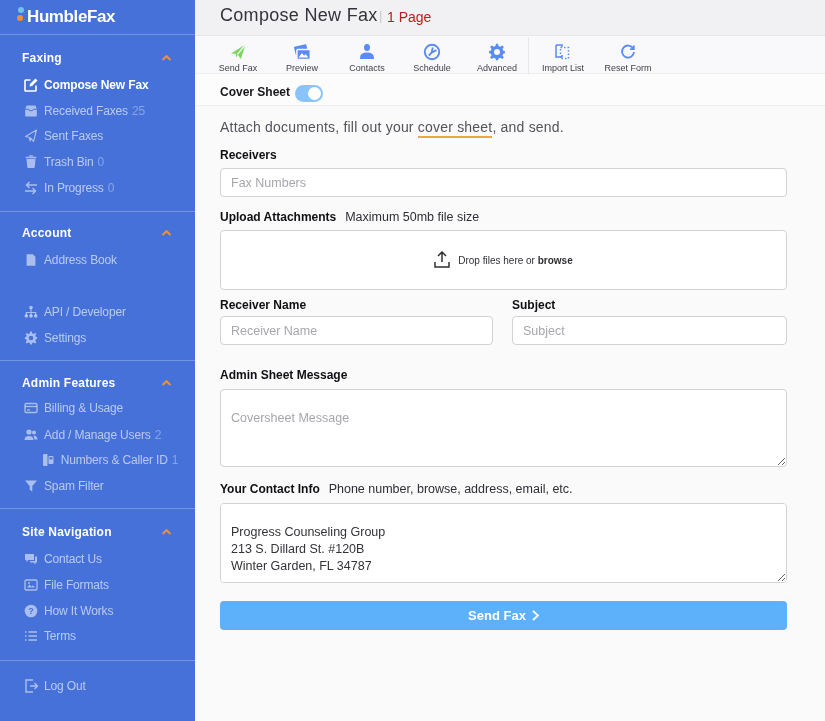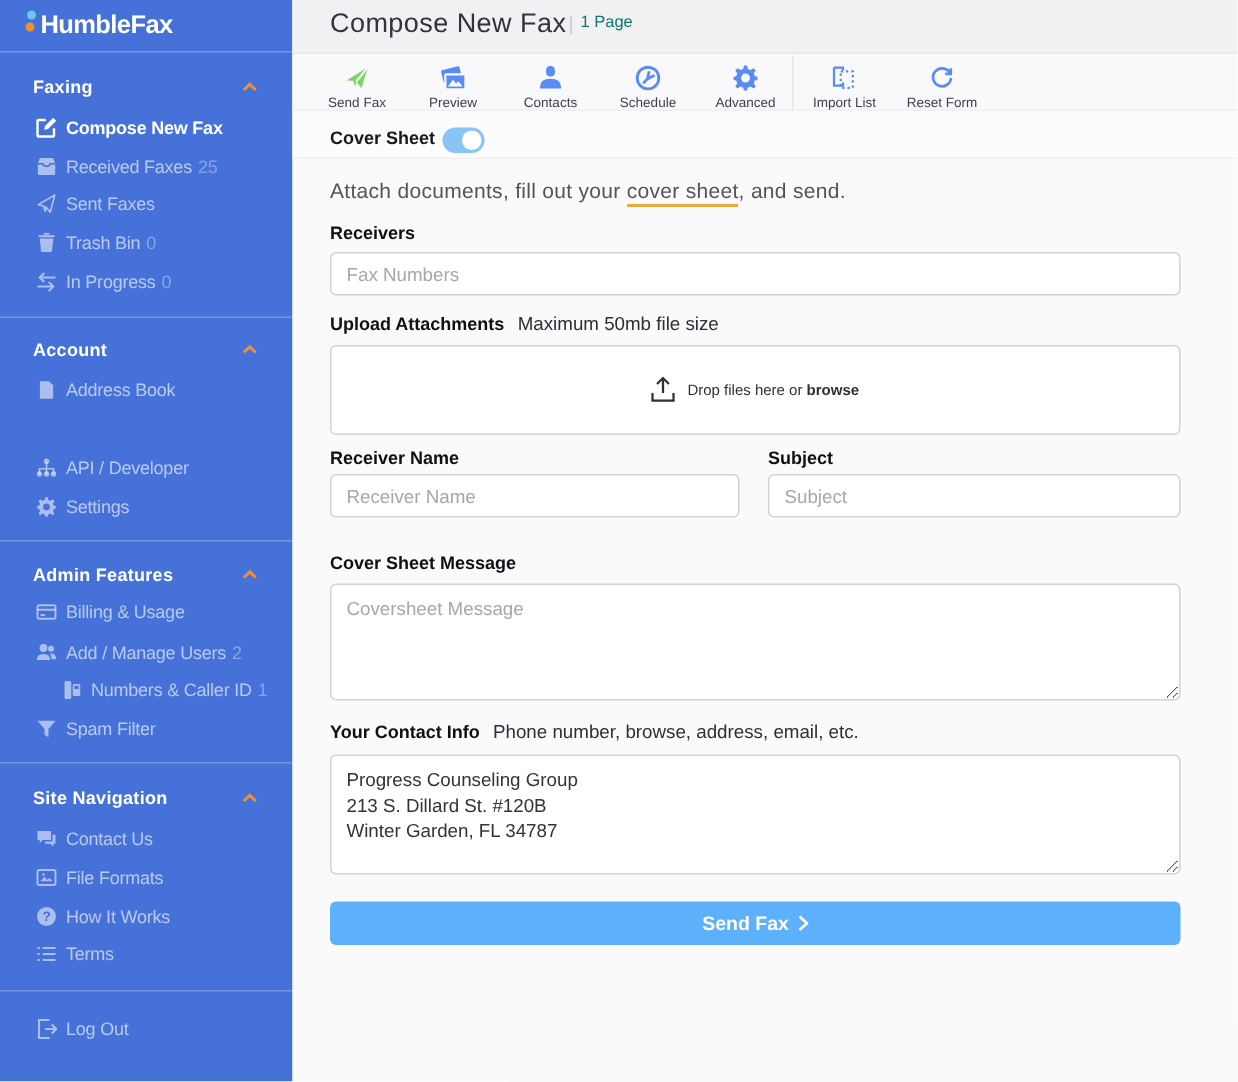--- a/index.html
+++ b/index.html
@@ -20,21 +20,21 @@
 .item .ic { display:inline-block; width:14px; height:14px; vertical-align:-3px; margin-right:6px; }
 .item .lbl { margin-left:0; }
 .item .cnt { color:rgba(255,255,255,0.35); margin-left:4px; }
 .item.active { color:#fff; font-weight:700; }
 
 
 #main { position:absolute; left:195px; top:0; width:630px; height:721px; background:#fafafb; }
 #hdr { position:absolute; left:0; top:0; width:630px; height:36px; background:#f1f1f4; border-bottom:1px solid #e7e7ea; }
 #hdr .title { position:absolute; left:25px; top:5px; font-size:18px; color:#33333b; letter-spacing:0.3px; }
 #hdr .pipe { position:absolute; left:184px; top:8px; font-size:13px; color:#c9c9ce; }
-#hdr .pages { position:absolute; left:192px; top:9px; font-size:11px; color:#0f766e; }
+#hdr .pages { position:absolute; left:192px; top:9px; font-size:14px; color:#b91c1c; }
 
 #tbar { position:absolute; left:0; top:37px; width:630px; height:37px; background:#f9f9fb; border-bottom:1px solid #efeff1; }
 .tbtn { position:absolute; top:6px; width:60px; text-align:center; }
 .tbtn svg { display:block; margin:0 auto; }
 .tbtn .tl { display:block; margin-top:2px; font-size:9px; color:#3f3f47; }
 #tdiv { position:absolute; left:333px; top:0; width:1px; height:37px; background:#e7e7ea; }
 
 #csrow { position:absolute; left:0; top:74px; width:630px; height:32px; background:#fcfcfd; border-bottom:1px solid #f0f0f2; }
 #csrow .lbl { position:absolute; left:25px; top:11px; font-size:12px; font-weight:700; color:#17171c; }
 #toggle { position:absolute; left:100px; top:11px; width:28px; height:17px; border-radius:9px; background:#8ac3f8; }
@@ -42,21 +42,21 @@
 
 
 #form { position:absolute; left:0; top:106px; width:630px; height:615px; }
 .abs { position:absolute; }
 #intro { left:25px; top:13px; font-size:14px; color:#53535b; letter-spacing:0.2px; }
 #intro .cs { border-bottom:2px solid #eda73f; padding-bottom:1px; }
 .flabel { font-size:12px; font-weight:700; color:#101014; }
 .fsub { font-size:12.5px; font-weight:400; color:#2e2e35; }
 input, textarea { font-family:"Liberation Sans", sans-serif; font-size:12.5px; color:#33333b; border:1px solid #d2d2d7; border-radius:4px; background:#fff; outline:none; padding:0 10px; }
 input::placeholder, textarea::placeholder { color:#a6a6ae; }
-textarea { padding:8px 10px; resize:vertical; line-height:17px; }
+textarea { padding:20px 10px; resize:vertical; line-height:17px; }
 #rcv { left:25px; top:62px; width:567px; height:29px; }
 #drop { left:25px; top:124px; width:567px; height:60px; border:1px solid #d2d2d7; border-radius:4px; background:#fff; }
 #drop .inner { position:absolute; left:0; top:0; width:100%; height:100%; display:flex; align-items:center; justify-content:center; font-size:10px; color:#2f2f36; }
 #drop .inner b { font-weight:700; }
 #drop svg { margin-right:8px; }
 #rname { left:25px; top:210px; width:273px; height:29px; }
 #subj { left:317px; top:210px; width:275px; height:29px; }
 #csmsg { left:25px; top:283px; width:567px; height:78px; }
 #contact { left:25px; top:397px; width:567px; height:80px; }
 #sendbtn { left:25px; top:495px; width:567px; height:29px; background:#5db1fb; border-radius:4px; color:#fff; font-size:13px; font-weight:700; display:flex; align-items:center; justify-content:center; }
@@ -285,21 +285,21 @@
             <path d="M1 11 L1 16 L15 16 L15 11"></path>
             <path d="M8 1 L8 11 M4 5 L8 1 L12 5"></path>
           </svg>
           <span>Drop files here or <b>browse</b></span>
         </div>
       </div>
       <div class="abs flabel" style="left:25px; top:192px;">Receiver Name</div>
       <div class="abs flabel" style="left:317px; top:192px;">Subject</div>
       <input class="abs" id="rname" placeholder="Receiver Name" style="">
       <input class="abs" id="subj" placeholder="Subject" style="">
-      <div class="abs flabel" style="left:25px; top:262px;">Cover Sheet Message</div>
+      <div class="abs flabel" style="left:25px; top:262px;">Admin Sheet Message</div>
       <textarea class="abs" id="csmsg" placeholder="Coversheet Message" style=""></textarea>
       <div class="abs" style="left:25px; top:373px;"><span class="flabel">Your Contact Info</span>&nbsp; <span class="fsub">Phone number, browse, address, email, etc.</span></div>
       <textarea class="abs" id="contact" style="">Progress Counseling Group
 213 S. Dillard St. #120B
 Winter Garden, FL 34787</textarea>
       <div class="abs" id="sendbtn">Send Fax
         <svg width="7" height="11" viewBox="0 0 7 11" fill="none" stroke="#fff" stroke-width="1.8">
             <path d="M1 1 L6 5.5 L1 10"></path>
           </svg>
       </div>

